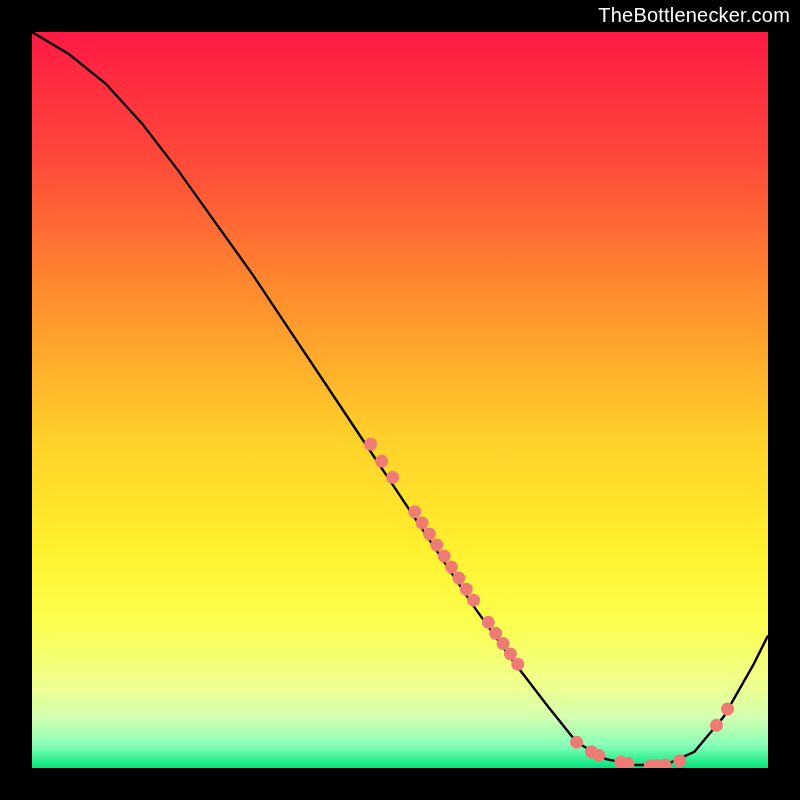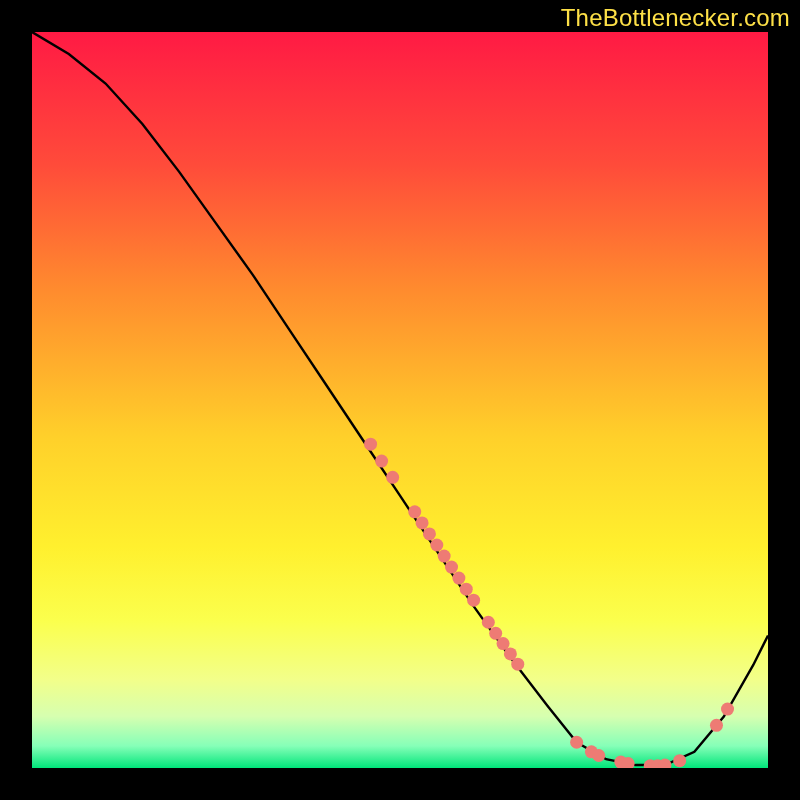--- a/index.html
+++ b/index.html
@@ -13,23 +13,23 @@
   .container {
     position: relative;
     width: 800px;
     height: 800px;
     background: #000;
   }
   .watermark {
     position: absolute;
     top: 4px;
     right: 10px;
-    color: #fde047;
+    color: #ffffff;
     font-family: Arial, Helvetica, sans-serif;
-    font-size: 24px;
+    font-size: 20px;
     font-weight: 500;
     letter-spacing: 0.2px;
     z-index: 10;
     user-select: none;
   }
   .plot {
     position: absolute;
     left: 32px;
     top: 32px;
     width: 736px;

